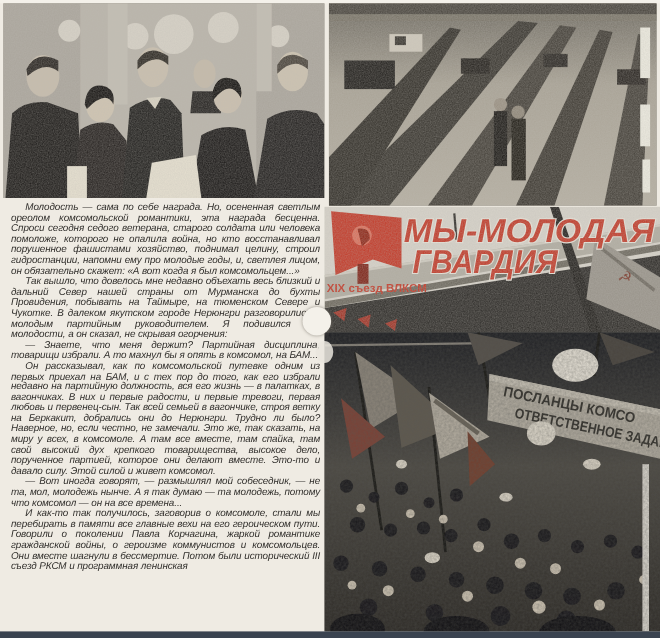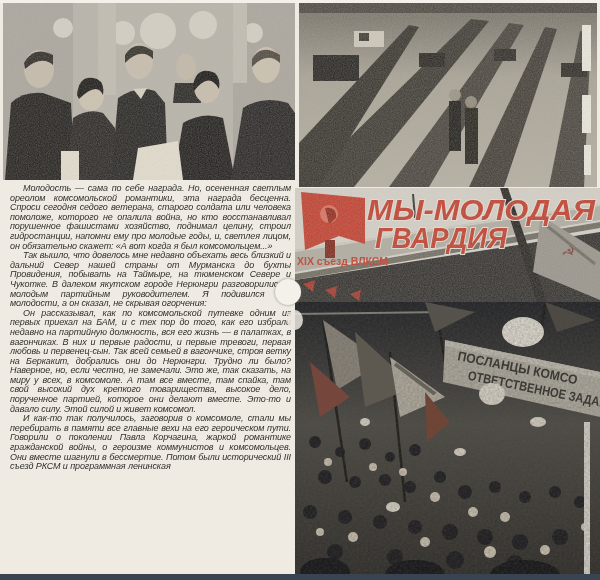--- a/index.html
+++ b/index.html
@@ -260,20 +260,22 @@
           <ellipse cx="230" cy="273" rx="35" ry="15"></ellipse>
       </g>
       <rect x="289" y="120" width="6" height="152" fill="#d9d5cd"></rect>
       <rect width="305" height="272" filter="url(#grainDark)" opacity="0.8"></rect>
     </svg>
   </figure>
 
   <div class="article">
     <p>Молодость — сама по себе награда. Но, осененная светлым ореолом комсомольской романтики, эта награда бесценна. Спроси сегодня седого ветерана, старого солдата или человека помоложе, которого не опалила война, но кто восстанавливал порушенное фашистами хозяйство, поднимал целину, строил гидростанции, напомни ему про молодые годы, и, светлея лицом, он обязательно скажет: «А вот когда я был комсомольцем...»</p>
     <p>Так вышло, что довелось мне недавно объехать весь близкий и дальний Север нашей страны от Мурманска до бухты Провидения, побывать на Таймыре, на тюменском Севере и Чукотке. В далеком якутском городе Нерюнгри разговорились с молодым партийным руководителем. Я подивился его молодости, а он сказал, не скрывая огорчения:</p>
+    <p>— Знаете, что меня держит? Партийная дисциплина, товарищи избрали. А то махнул бы я опять в комсомол, на БАМ...</p>
     <p>Он рассказывал, как по комсомольской путевке одним из первых приехал на БАМ, и с тех пор до того, как его избрали недавно на партийную должность, вся его жизнь — в палатках, в вагончиках. В них и первые радости, и первые тревоги, первая любовь и первенец-сын. Так всей семьей в вагончике, строя ветку на Беркакит, добрались они до Нерюнгри. Трудно ли было? Наверное, но, если честно, не замечали. Это же, так сказать, на миру у всех, в комсомоле. А там все вместе, там спайка, там свой высокий дух крепкого товарищества, высокое дело, порученное партией, которое они делают вместе. Это-то и давало силу. Этой силой и живет комсомол.</p>
+    <p>— Вот иногда говорят, — размышлял мой собеседник, — не та, мол, молодежь нынче. А я так думаю — та молодежь, потому что комсомол — он на все времена...</p>
     <p>И как-то так получилось, заговорив о комсомоле, стали мы перебирать в памяти все главные вехи на его героическом пути. Говорили о поколении Павла Корчагина, жаркой романтике гражданской войны, о героизме коммунистов и комсомольцев. Они вместе шагнули в бессмертие. Потом были исторический III съезд РКСМ и программная ленинская</p>
   </div>
 
   <div class="hole"></div>
   <div class="hole2"></div>
   <div class="bottom-strip"></div>
 </div>
 
 </body></html>

